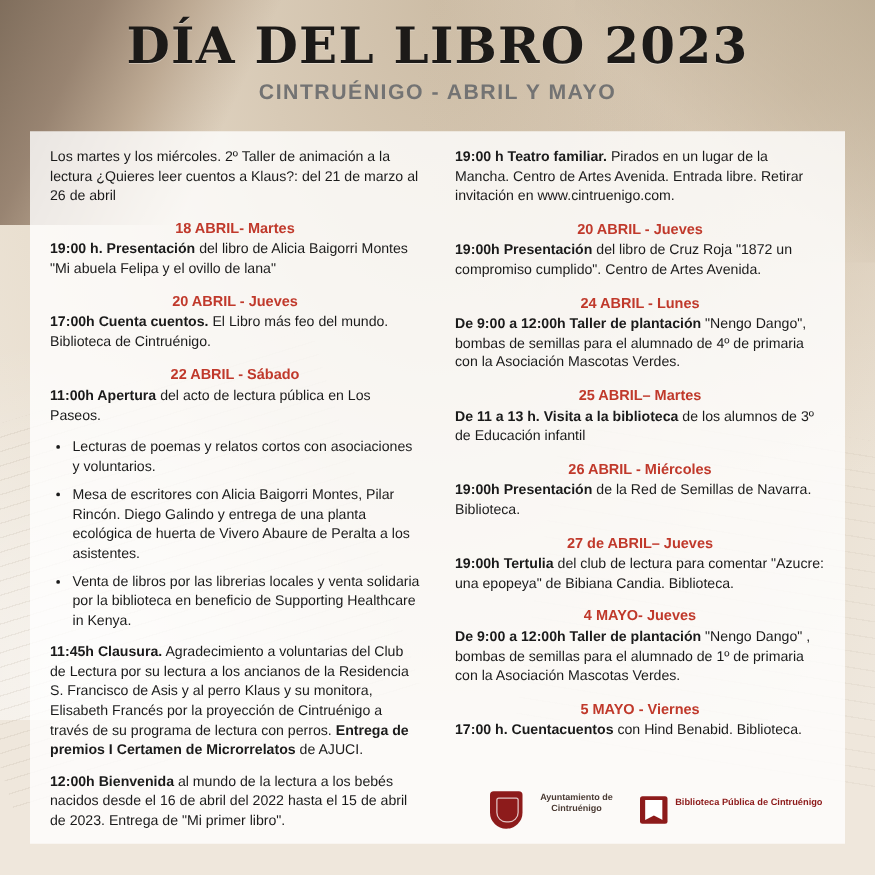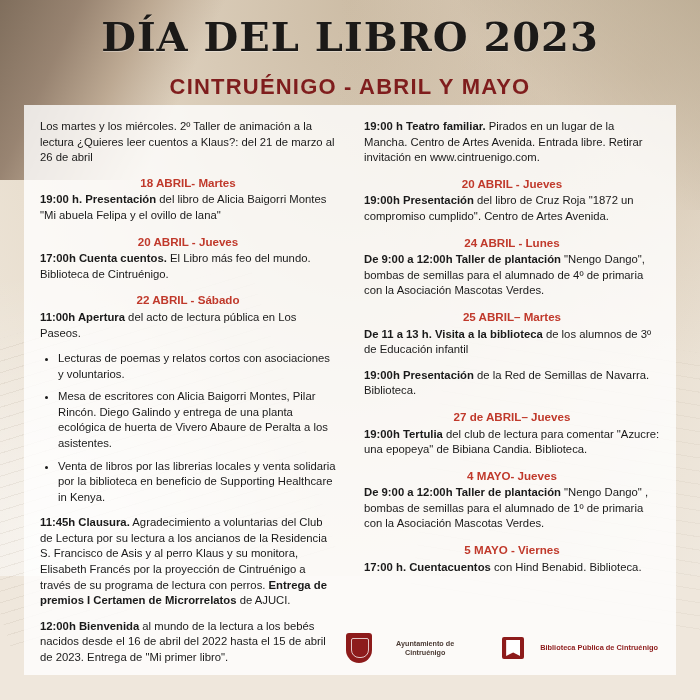--- a/index.html
+++ b/index.html
@@ -86,26 +86,26 @@
   .main-title {
     font-family: "DejaVu Serif", serif;
     font-weight: bold;
     font-size: 40px;
     letter-spacing: 1px;
     color: #1c1a18;
     line-height: 1.05;
     text-shadow: 0 1px 0 rgba(255,255,255,.35);
   }
   .sub-title {
-    margin-top: 16px;
+    margin-top: 6px;
     font-family: "Liberation Sans", sans-serif;
     font-weight: bold;
-    font-size: 22px;
+    font-size: 17px;
     letter-spacing: 1.2px;
-    color: #7f1d1d;
+    color: #737373;
   }
 
   .panel {
     position: absolute;
     left: 24px;
     top: 105px;
     width: 652px;
     height: 570px;
     background: rgba(255,255,255,0.80);
     display: flex;
@@ -159,23 +159,22 @@
   .logos {
     position: absolute;
     right: 18px;
     bottom: 12px;
     display: flex;
     align-items: center;
     gap: 14px;
   }
   .logo {
     display: flex;
-    align-items: center;
-    gap: 16px;
-    margin-left: 26px;
+    align-items: flex-start;
+    gap: 6px;
   }
   .crest {
     width: 26px;
     height: 30px;
     background: #8d1b1b;
     border-radius: 3px 3px 13px 13px;
     position: relative;
   }
   .crest:after {
     content: "";
@@ -260,20 +259,21 @@
 
       <p class="date">20 ABRIL - Jueves</p>
       <p class="entry"><b>19:00h Presentación</b><span> del libro de Cruz Roja "1872 un compromiso cumplido". Centro de Artes Avenida.</span></p>
 
       <p class="date">24 ABRIL - Lunes</p>
       <p class="entry"><b>De 9:00 a 12:00h Taller de plantación</b><span> "Nengo Dango", bombas de semillas para el alumnado de 4º de primaria con la Asociación Mascotas Verdes.</span></p>
 
       <p class="date">25 ABRIL– Martes</p>
       <p class="entry"><b>De 11 a 13 h. Visita a la biblioteca</b><span> de los alumnos de 3º de Educación infantil</span></p>
 
+      <p class="date">26 ABRIL - Miércoles</p>
       <p class="entry"><b>19:00h Presentación</b><span> de la Red de Semillas de Navarra. Biblioteca.</span></p>
 
       <p class="date">27 de ABRIL– Jueves</p>
       <p class="entry"><b>19:00h Tertulia</b><span> del club de lectura para comentar "Azucre: una epopeya" de Bibiana Candia. Biblioteca.</span></p>
 
       <p class="date">4 MAYO- Jueves</p>
       <p class="entry"><b>De 9:00 a 12:00h Taller de plantación</b><span> "Nengo Dango" , bombas de semillas para el alumnado de 1º de primaria con la Asociación Mascotas Verdes.</span></p>
 
       <p class="date">5 MAYO - Viernes</p>
       <p class="entry"><b>17:00 h. Cuentacuentos</b><span> con Hind Benabid. Biblioteca.</span></p>

